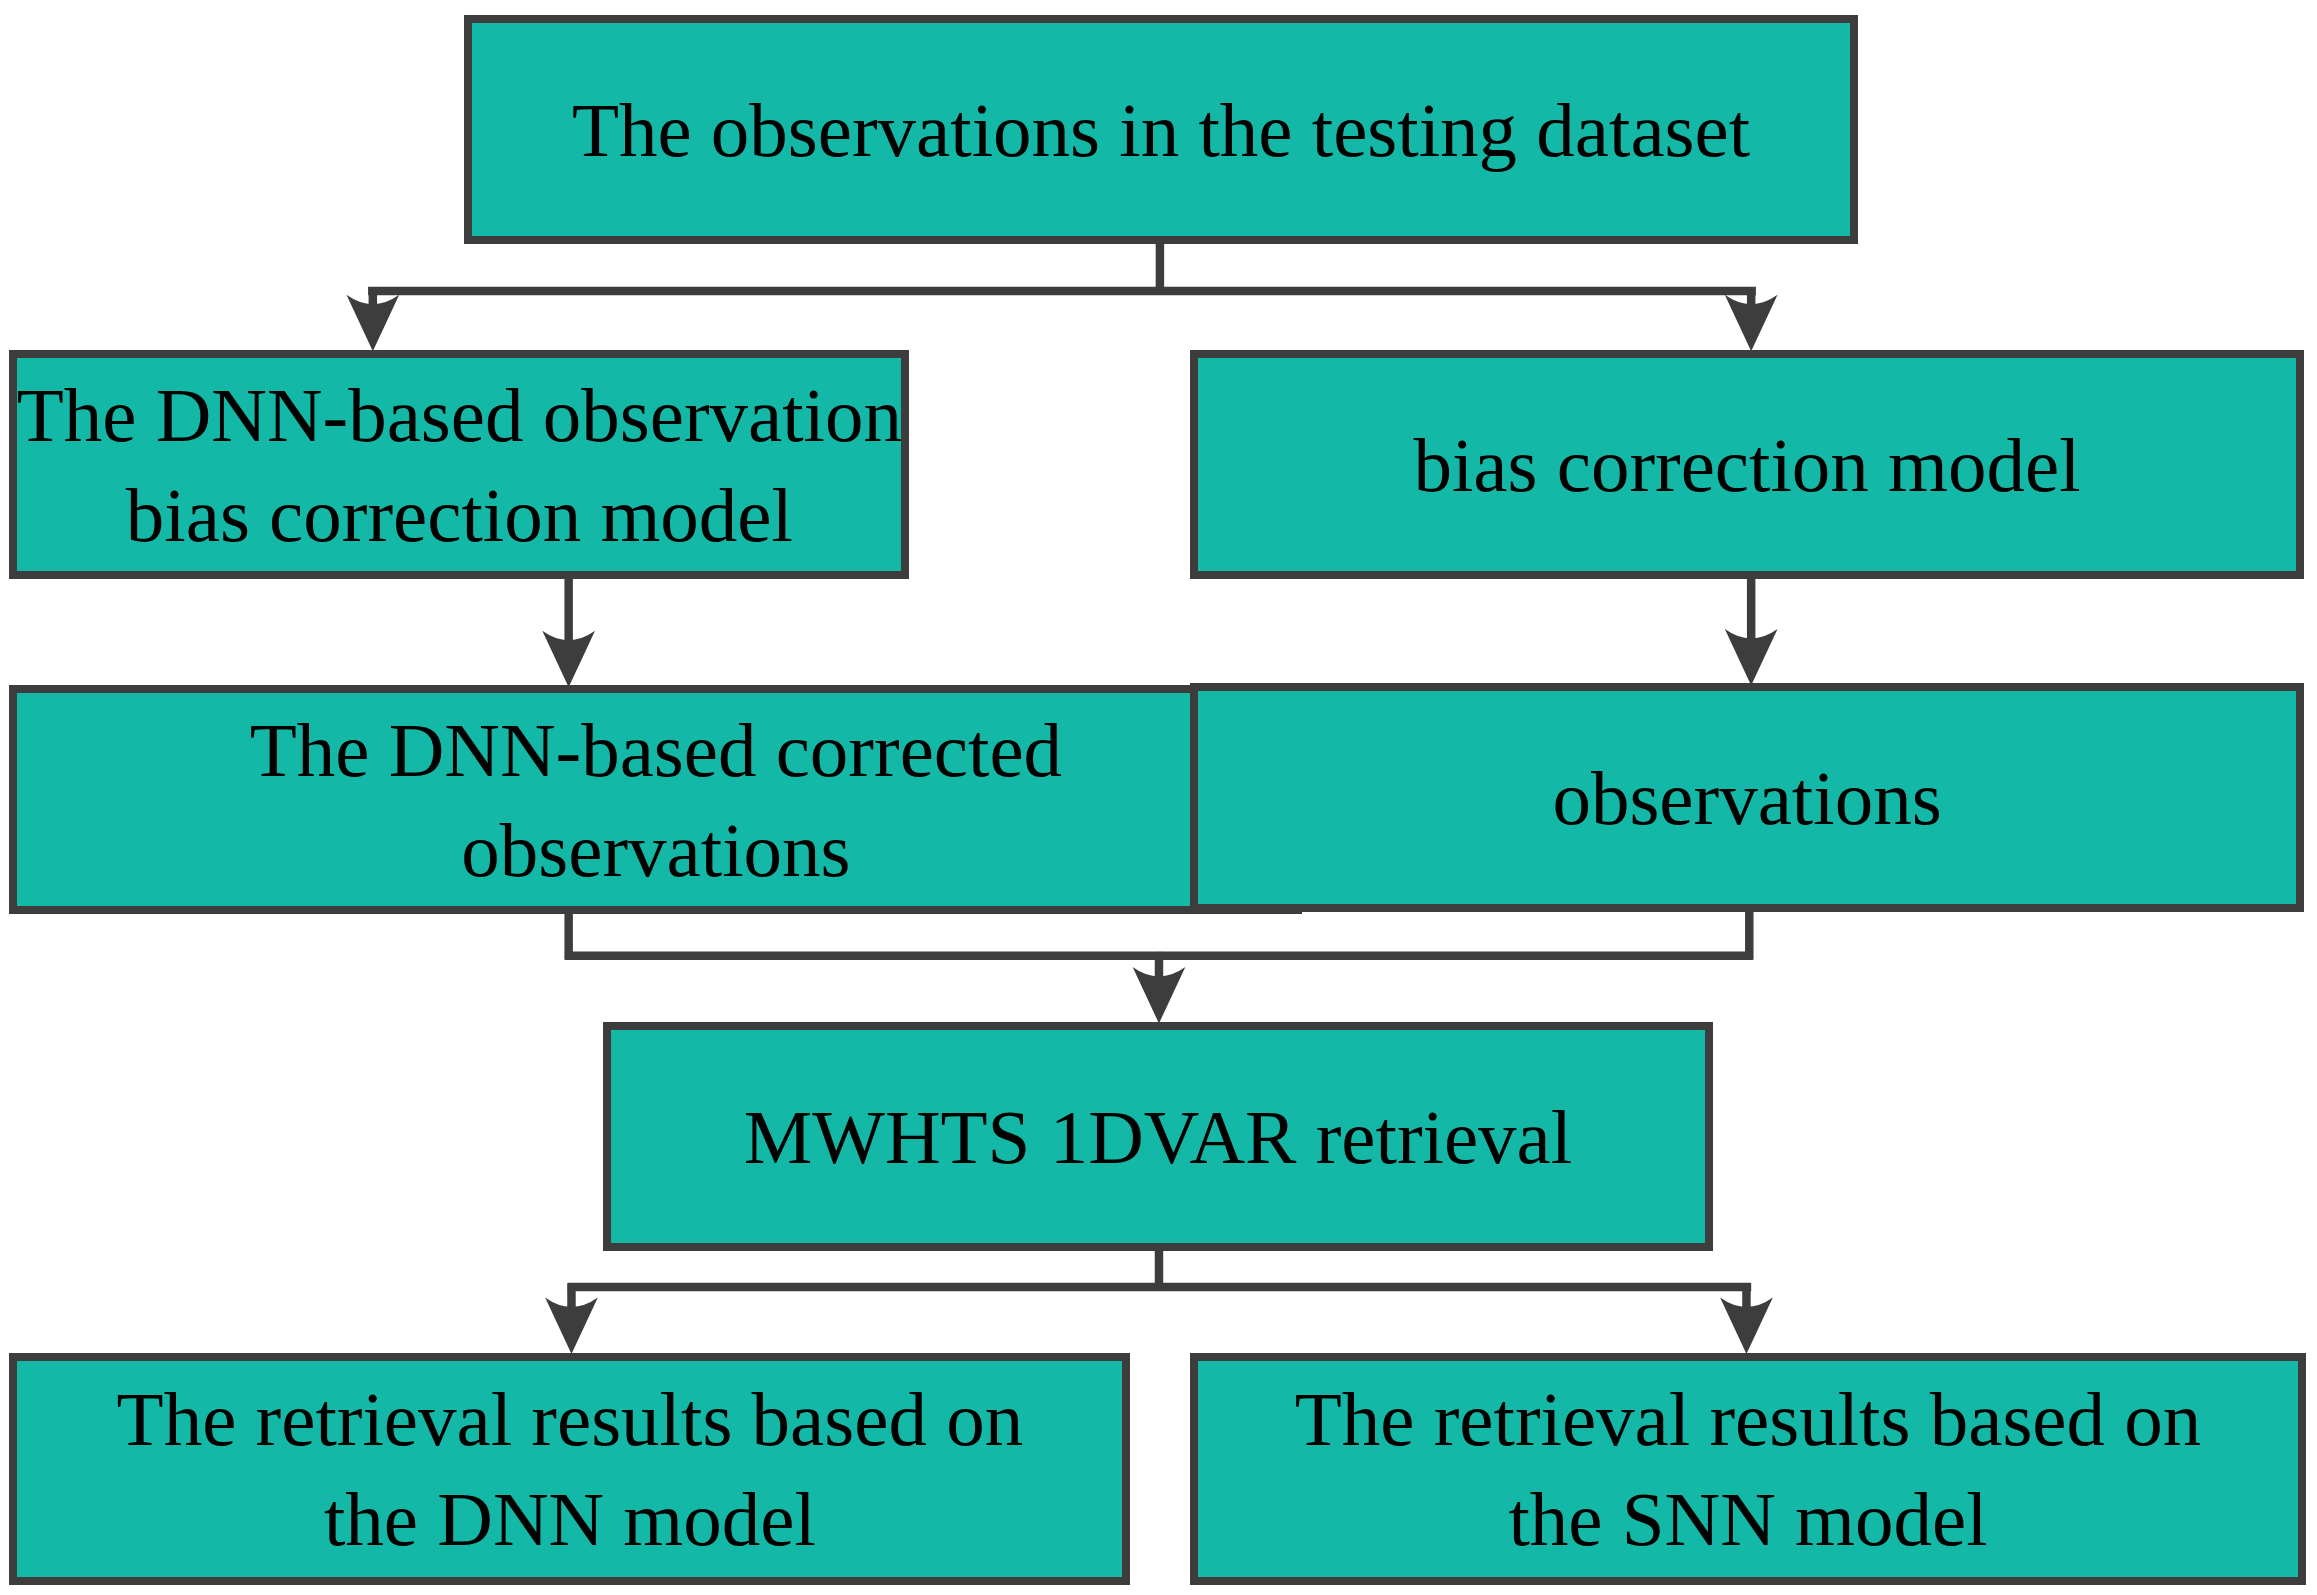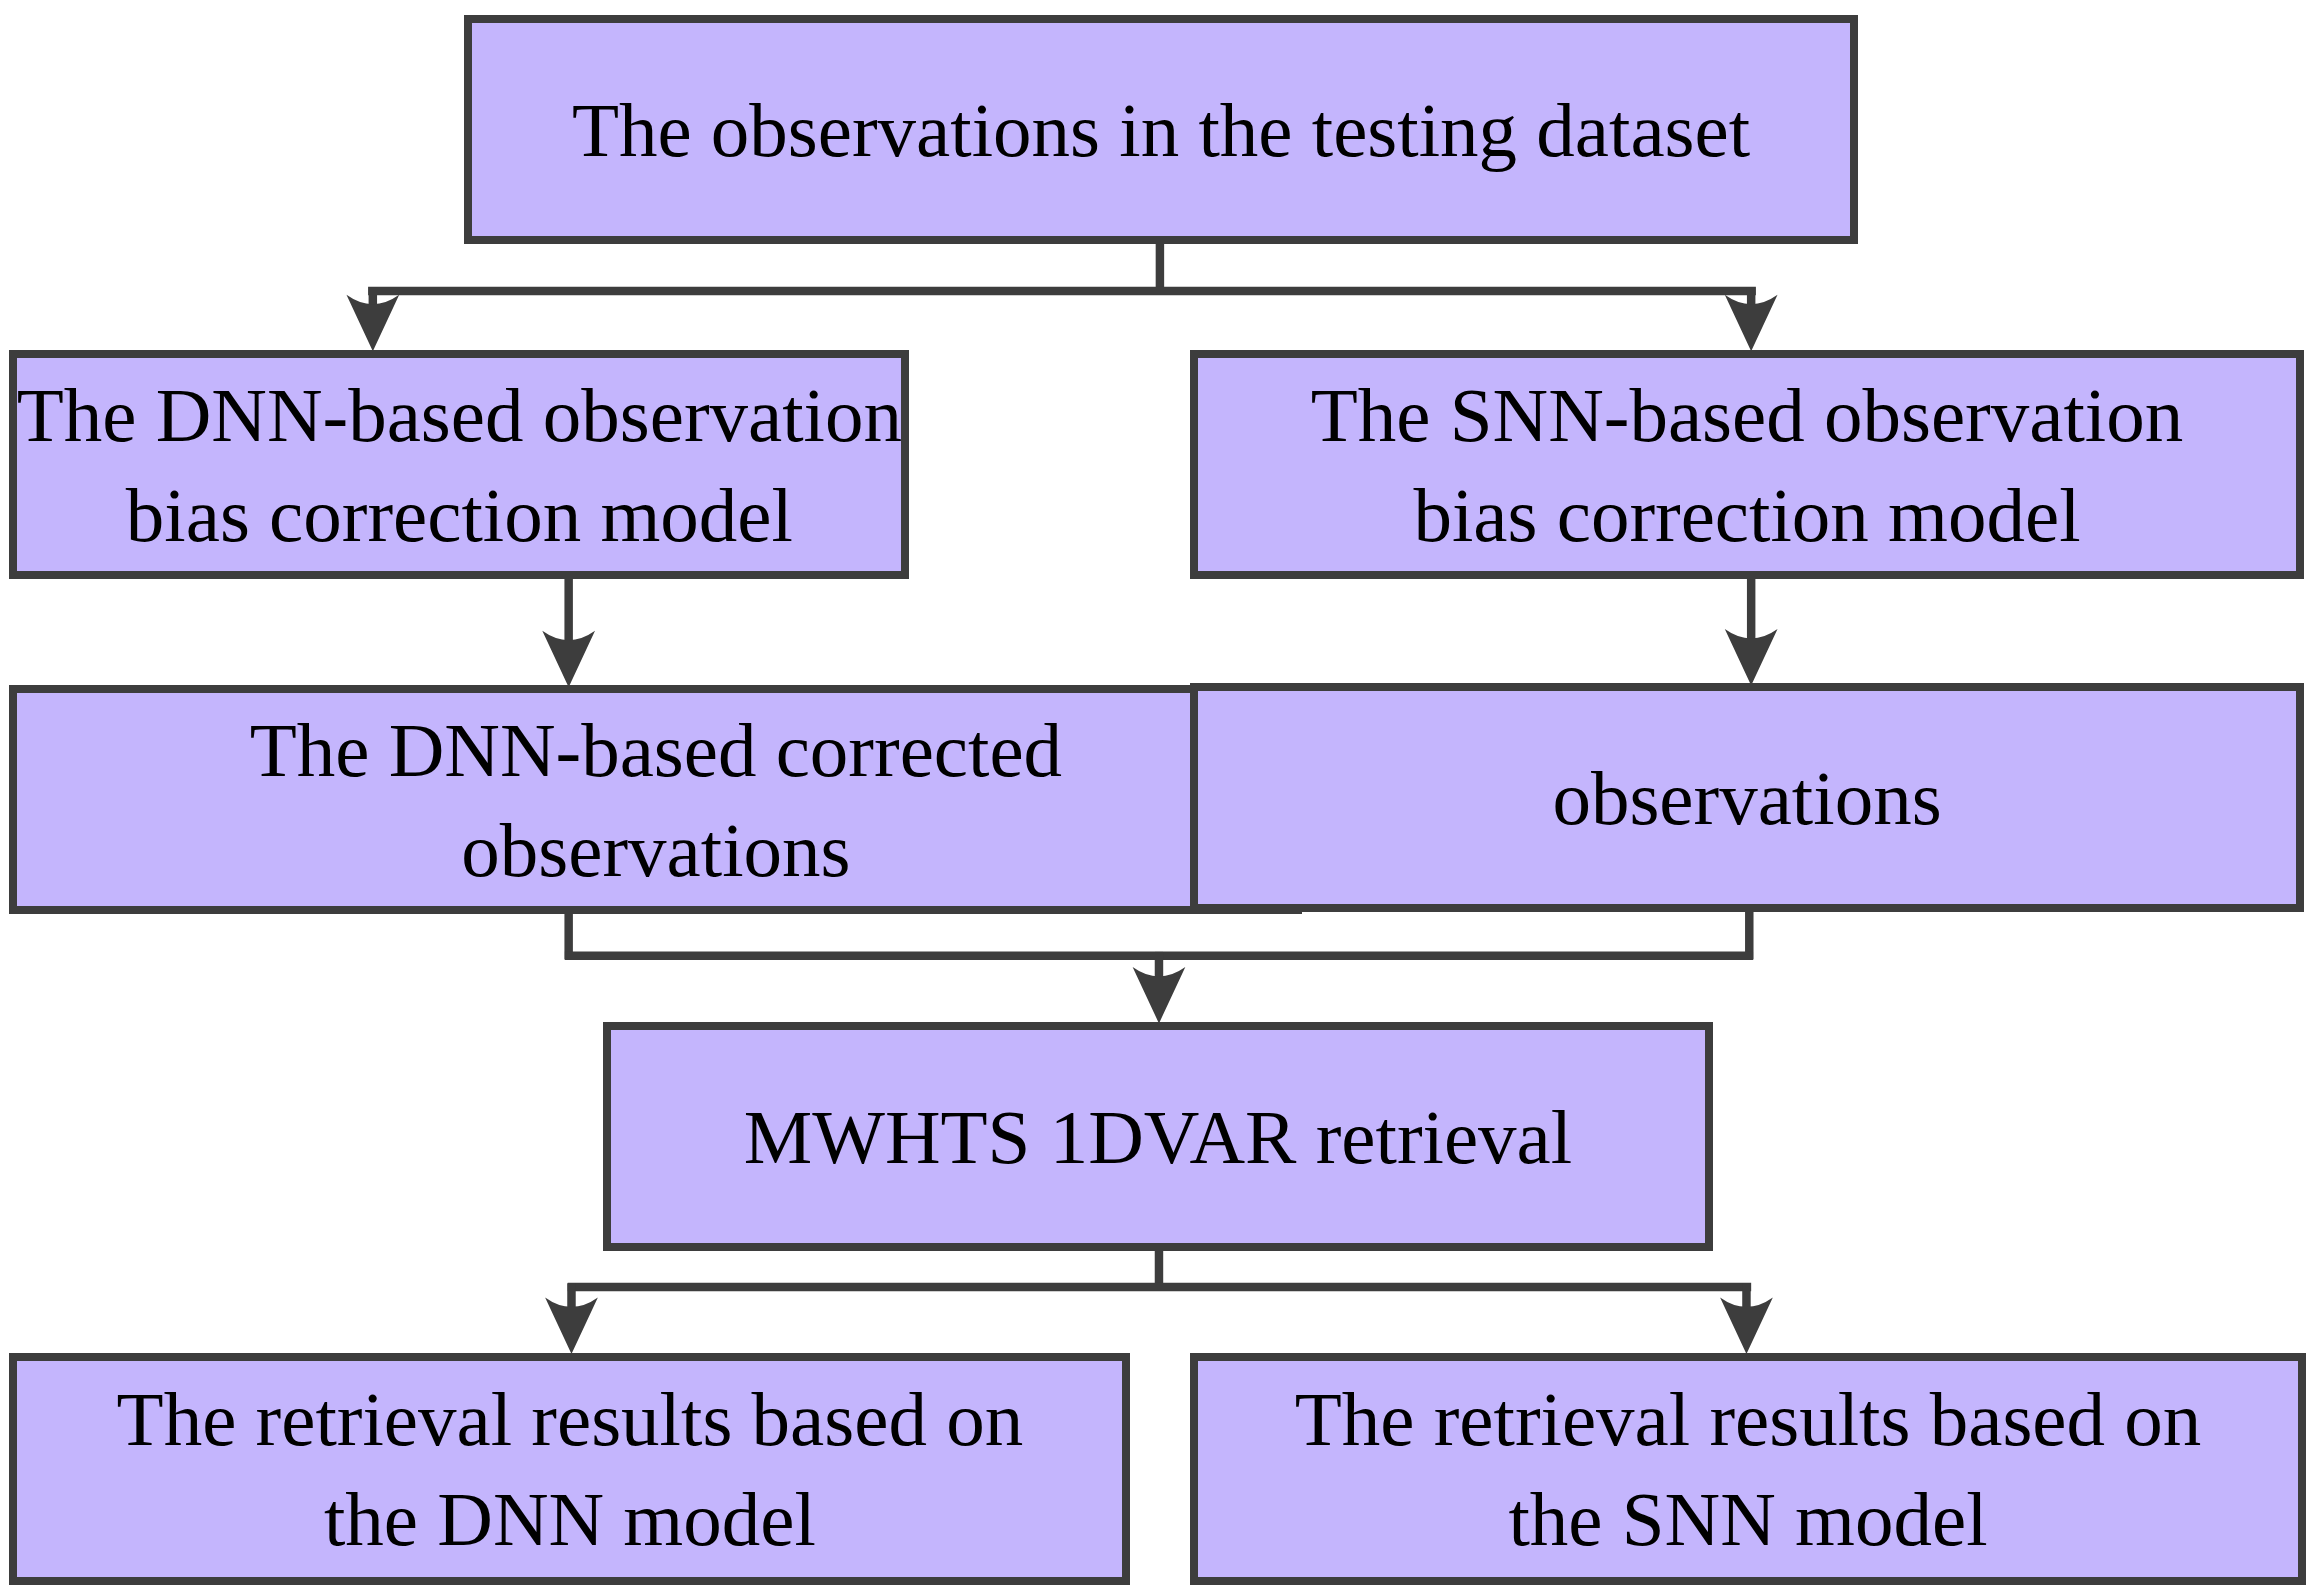--- a/index.html
+++ b/index.html
@@ -19,21 +19,21 @@
     position: absolute;
     left: 0;
     top: 0;
     width: 2317px;
     height: 1595px;
   }
   .node {
     position: absolute;
     box-sizing: border-box;
     border: 8.5px solid #3d3d3d;
-    background: #c4b5fd;
+    background: #14b8a6;
     display: flex;
     flex-direction: column;
     justify-content: center;
     align-items: center;
     text-align: center;
     color: #000000;
     font-size: 77px;
     line-height: 100px;
     z-index: 2;
   }
@@ -100,21 +100,20 @@
   <div class="node" id="node-testing-dataset">
     <span class="line">The observations in the testing dataset</span>
   </div>
 
   <div class="node" id="node-dnn-model">
     <span class="line">The DNN-based observation</span>
     <span class="line">bias correction model</span>
   </div>
 
   <div class="node" id="node-snn-model">
-    <span class="line">The SNN-based observation</span>
     <span class="line">bias correction model</span>
   </div>
 
   <div class="node" id="node-dnn-corrected">
     <span class="line">The DNN-based corrected</span>
     <span class="line">observations</span>
   </div>
 
   <div class="node" id="node-snn-corrected">
     <span class="line">observations</span>

